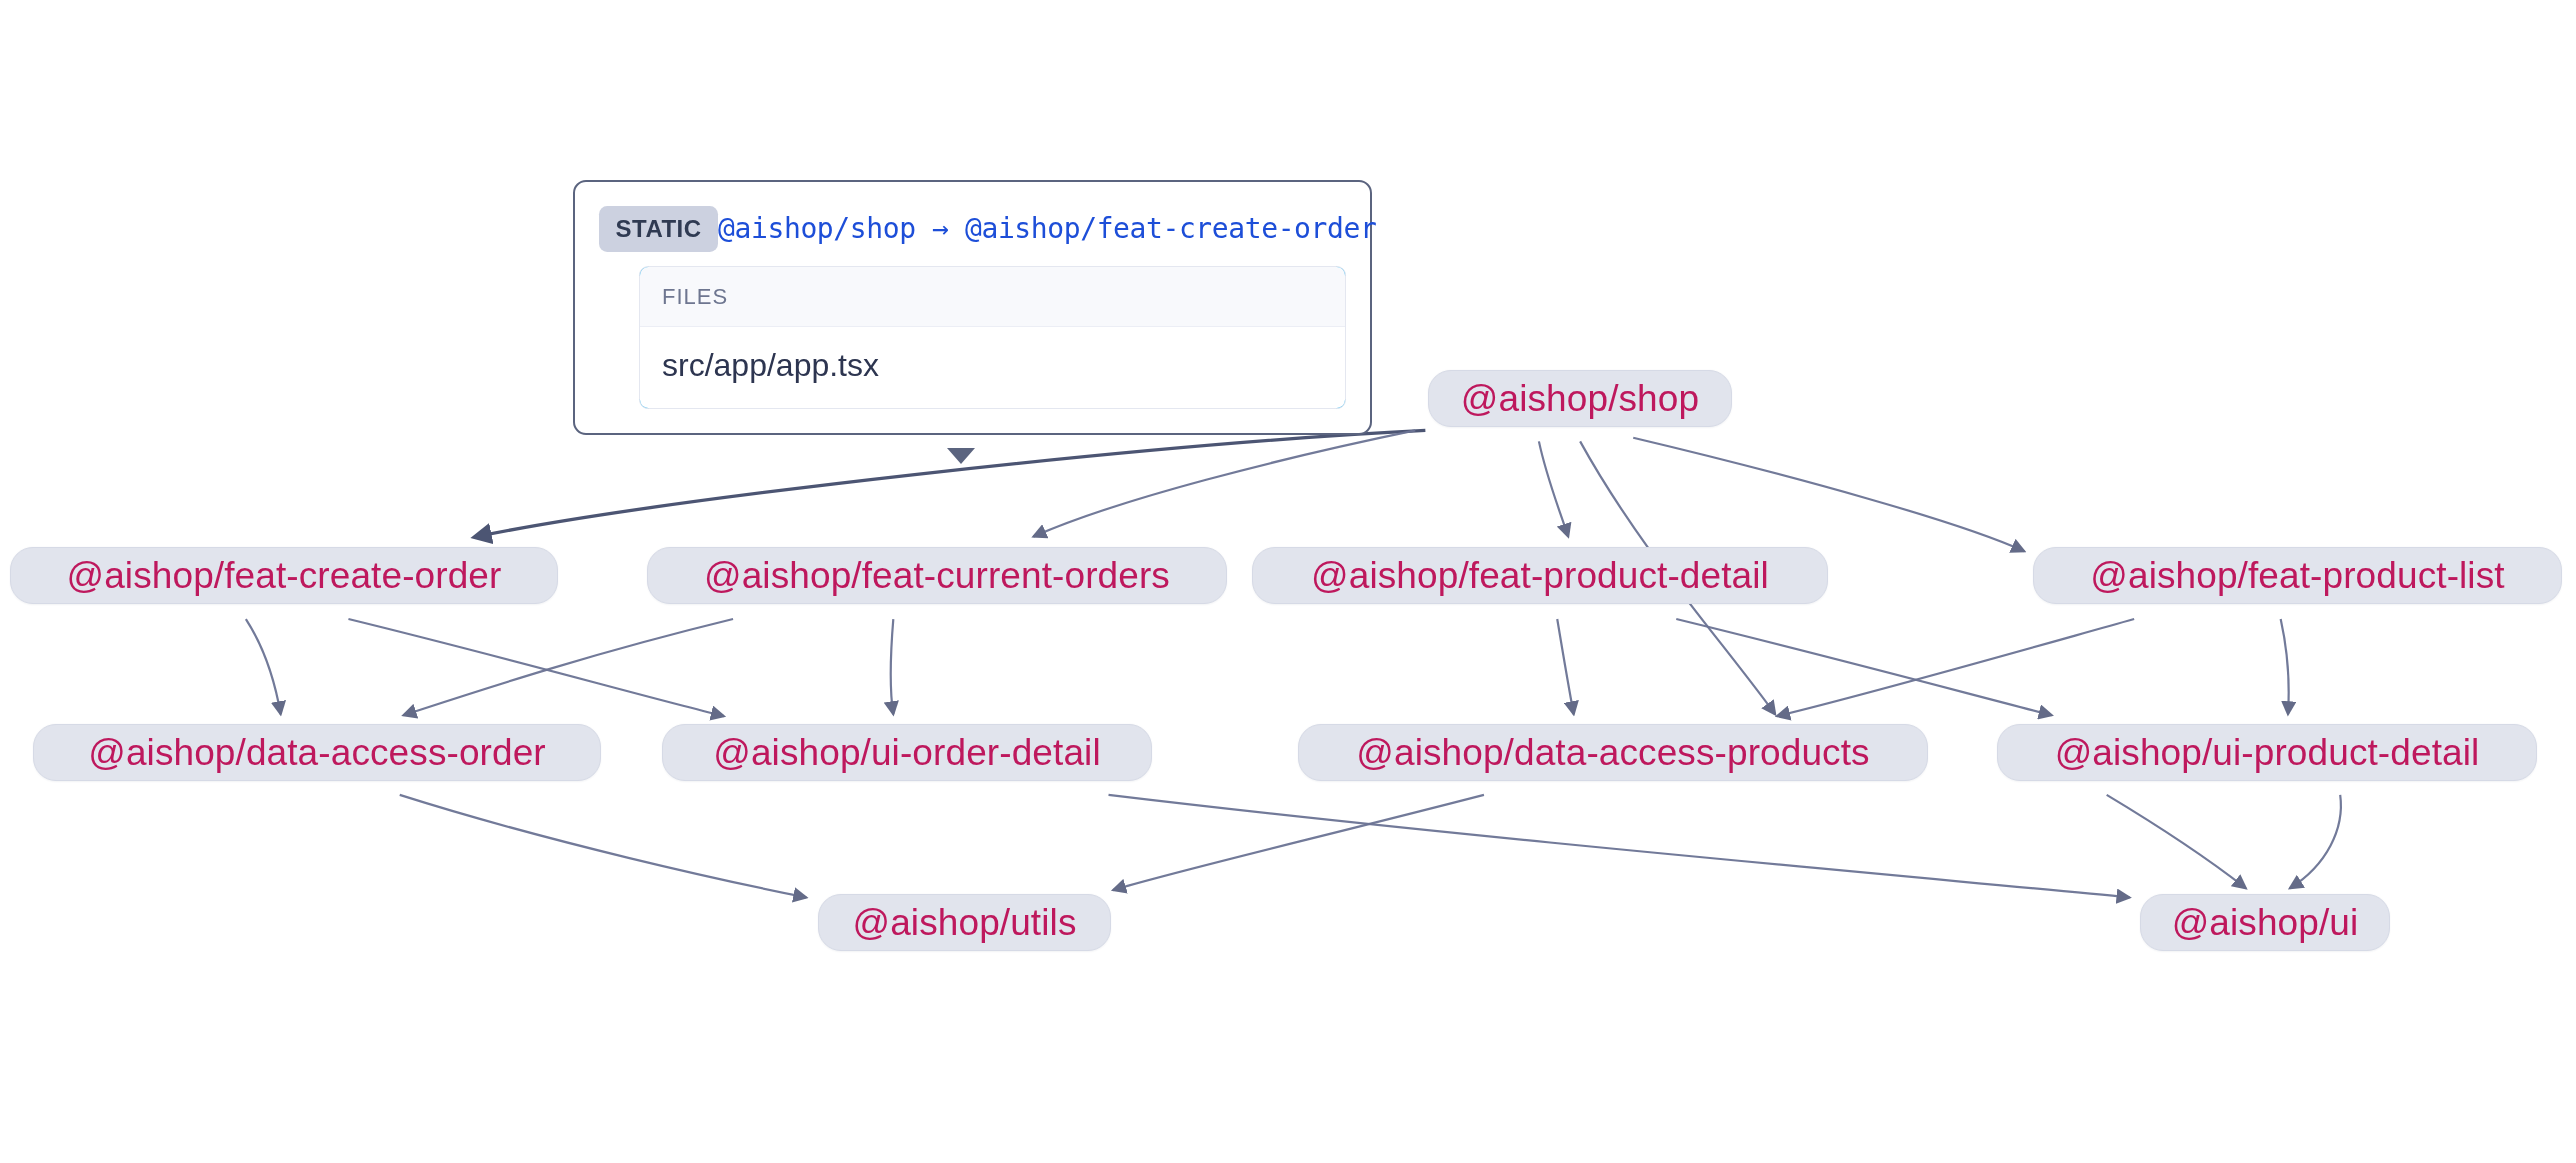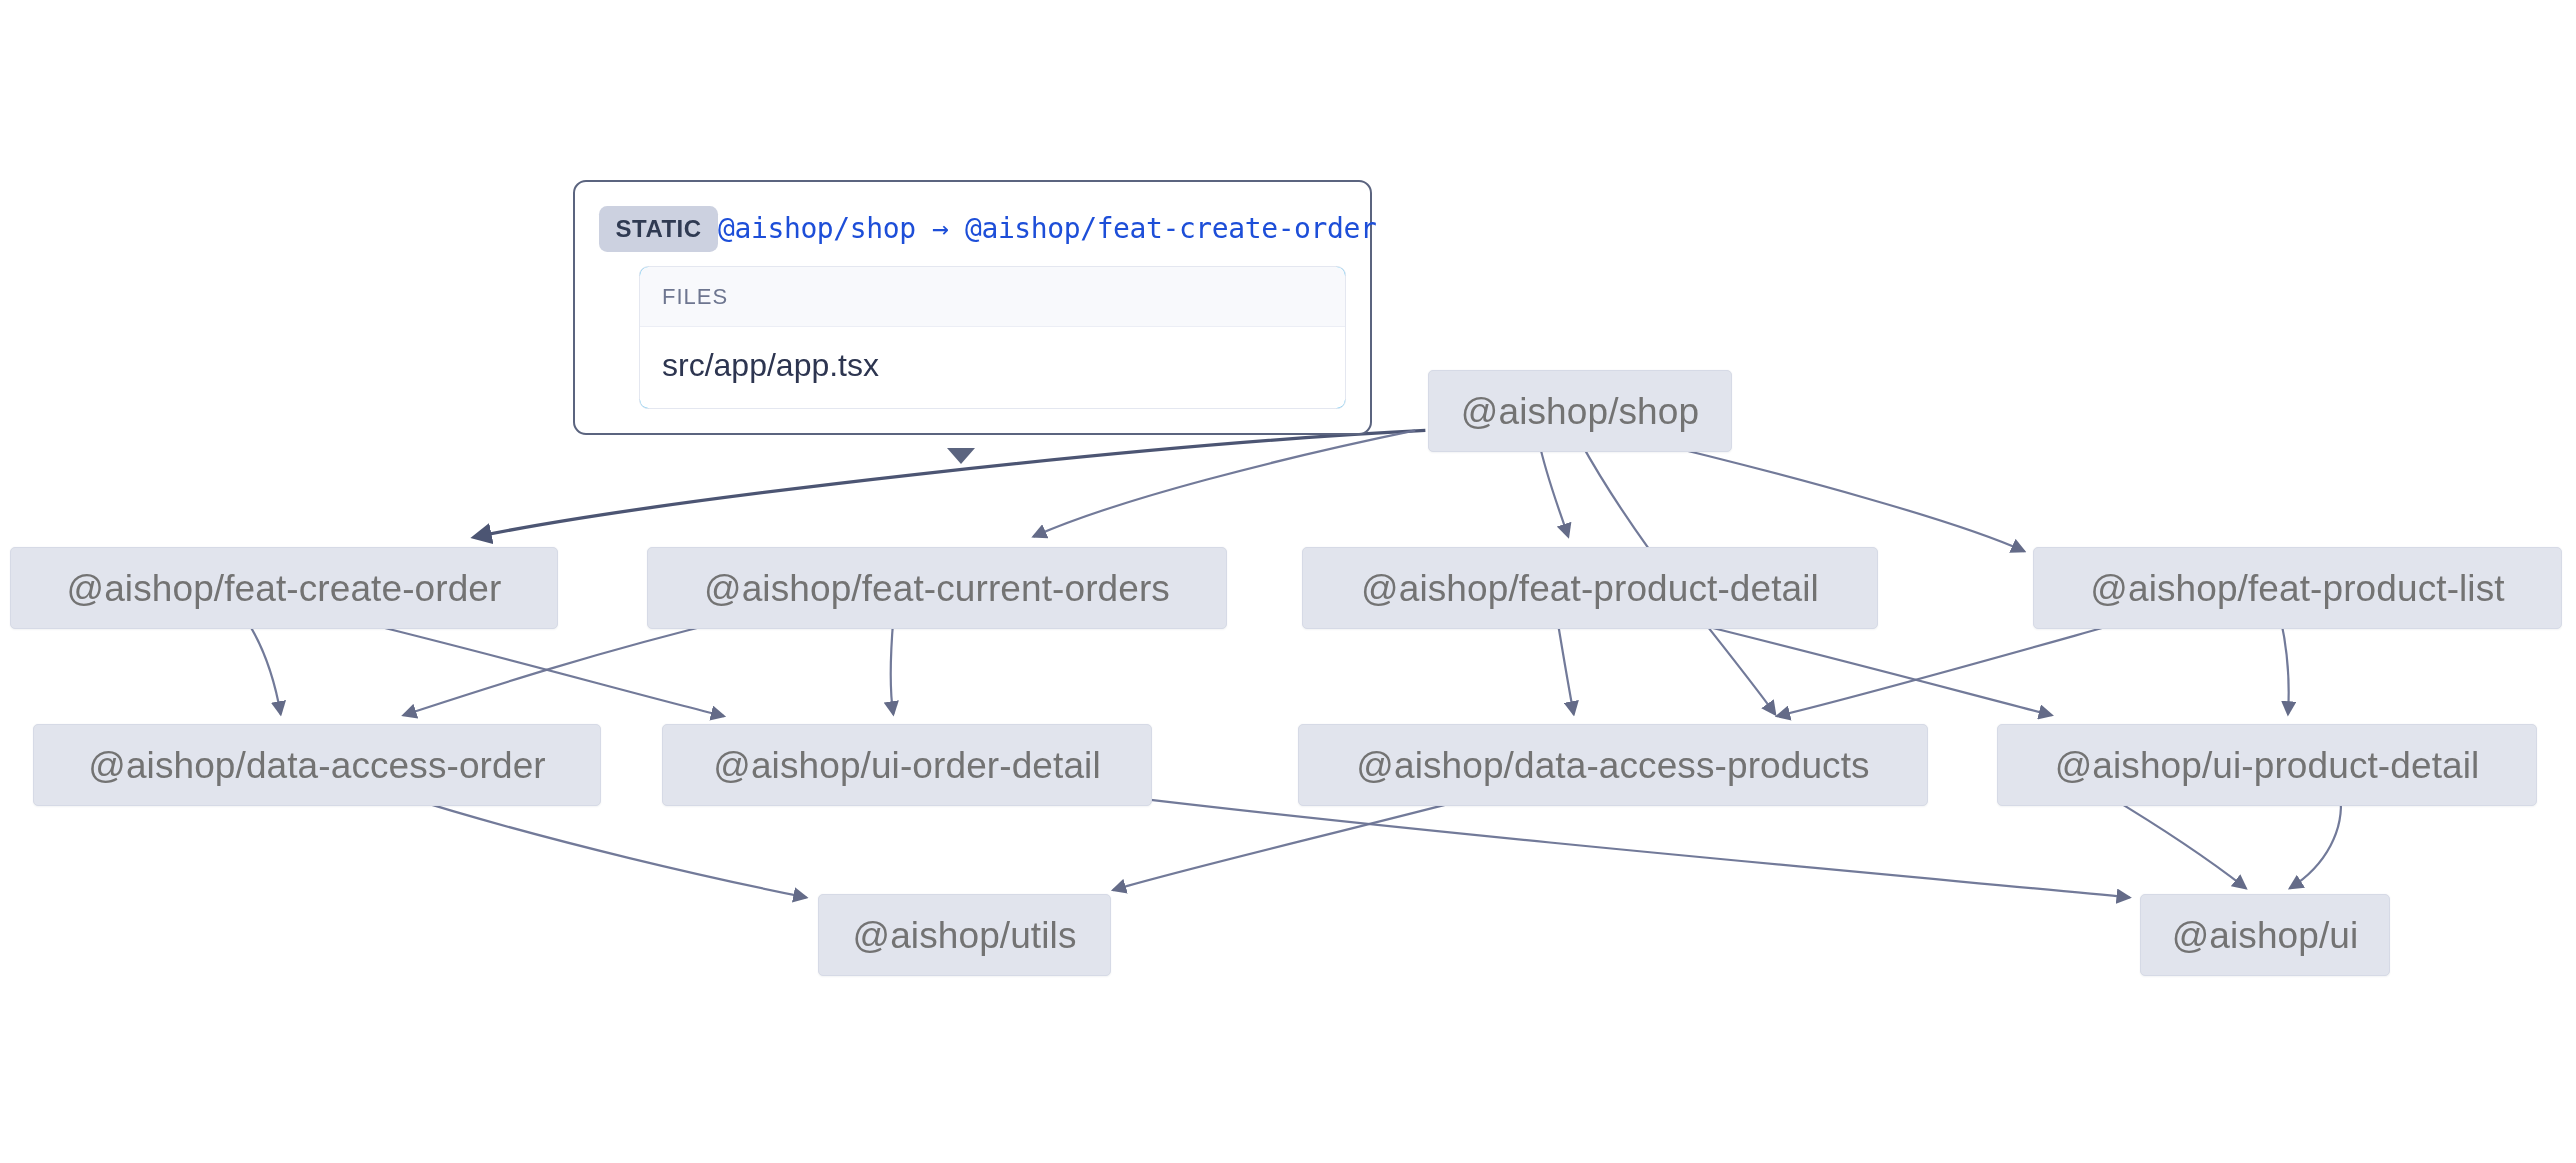--- a/index.html
+++ b/index.html
@@ -40,29 +40,29 @@
     stroke-width: 3.6px;
     opacity: 1;
   }
 
   
   .node {
     position: absolute;
     box-sizing: border-box;
     background: #e1e4ed;
     border: 0.9px solid #d6dae6;
-    border-radius: 5px;
-    color: #737373;
+    border-radius: 23px;
+    color: #be185d;
     display: flex;
     align-items: center;
     justify-content: center;
     white-space: nowrap;
     font-size: 37px;
     letter-spacing: 0.1px;
-    height: 82px;
+    height: 57px;
     padding: 0 31px;
     box-shadow: 0 0.9px 1.8px rgba(40,50,80,.06);
   }
   .node-label { line-height: 1; }
 
   
   #tooltip-card {
     position: absolute;
     left: 573px;
     top: 180px;
@@ -168,21 +168,21 @@
   <div id="nodes-layer">
       <div class="node" style="left: 1428px; top: 370px; width: 304px;">
         <span class="node-label">@aishop/shop</span>
       </div>
       <div class="node" style="left: 10px; top: 547px; width: 548px;">
         <span class="node-label">@aishop/feat-create-order</span>
       </div>
       <div class="node" style="left: 647px; top: 547px; width: 580px;">
         <span class="node-label">@aishop/feat-current-orders</span>
       </div>
-      <div class="node" style="left: 1302px; top: 547px; width: 576px;">
+      <div class="node" style="left: 1252px; top: 547px; width: 576px;">
         <span class="node-label">@aishop/feat-product-detail</span>
       </div>
       <div class="node" style="left: 2033px; top: 547px; width: 529px;">
         <span class="node-label">@aishop/feat-product-list</span>
       </div>
       <div class="node" style="left: 33px; top: 724px; width: 568px;">
         <span class="node-label">@aishop/data-access-order</span>
       </div>
       <div class="node" style="left: 662px; top: 724px; width: 490px;">
         <span class="node-label">@aishop/ui-order-detail</span>

